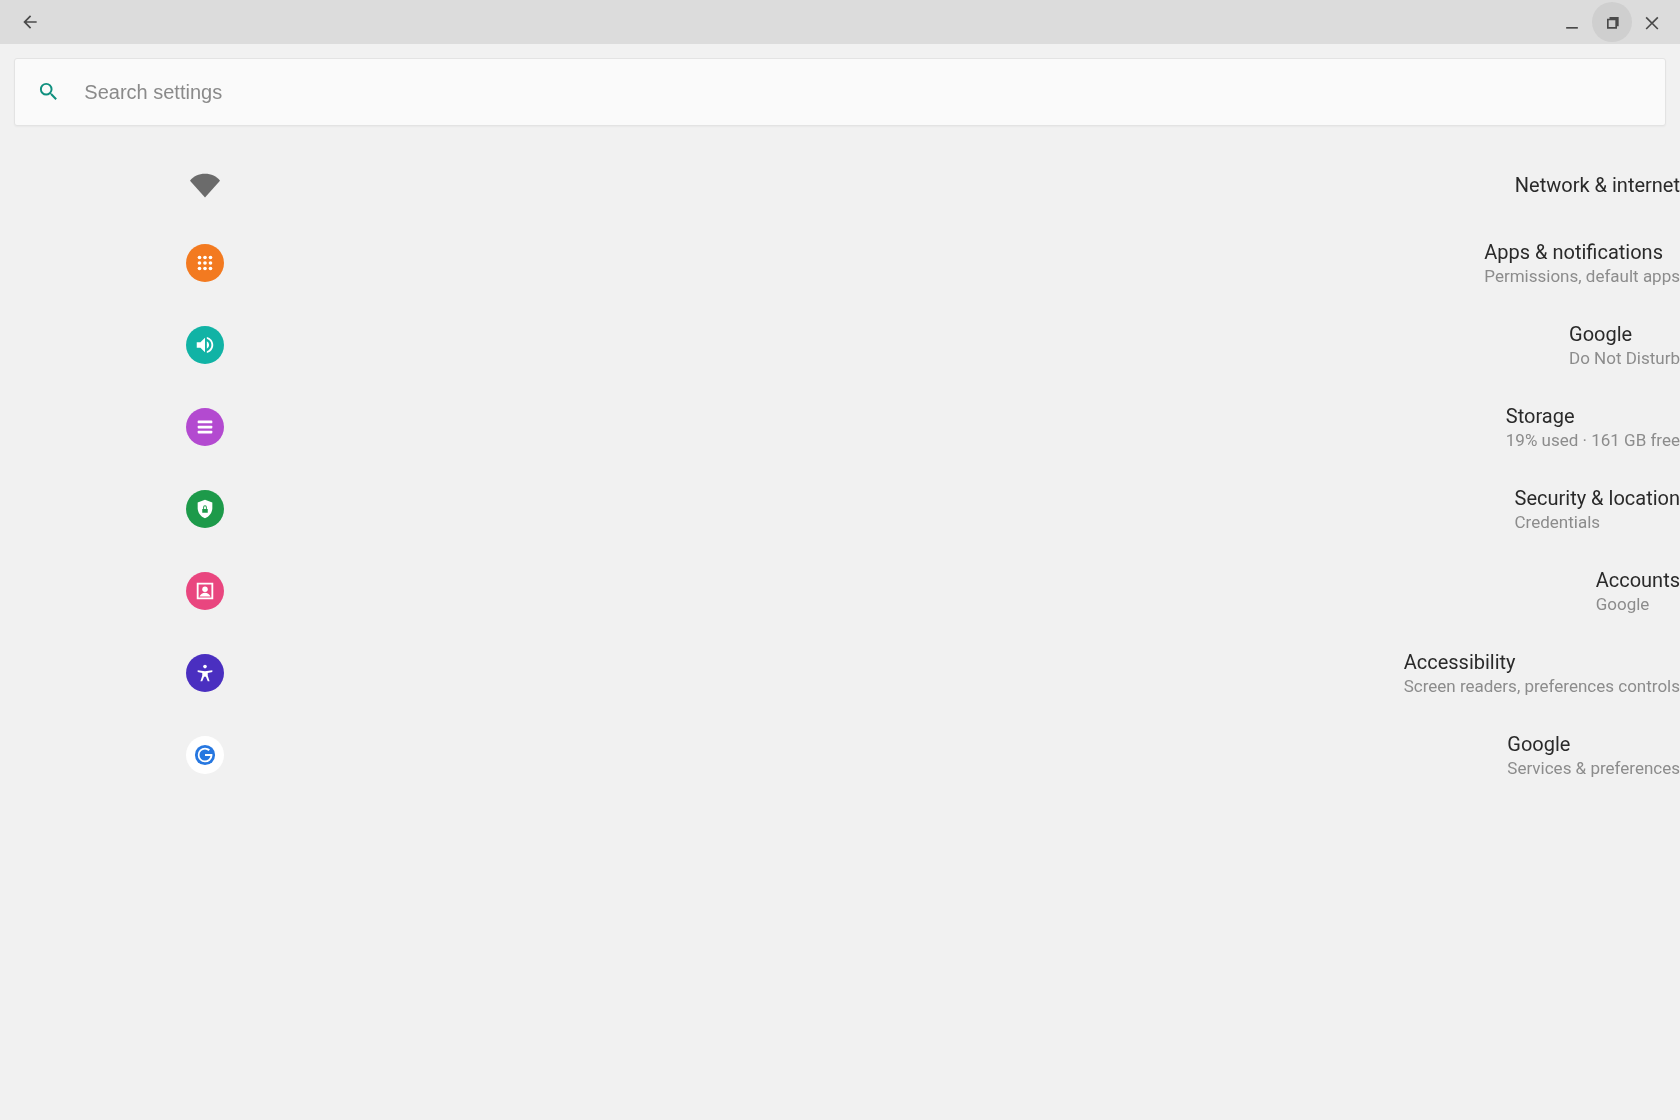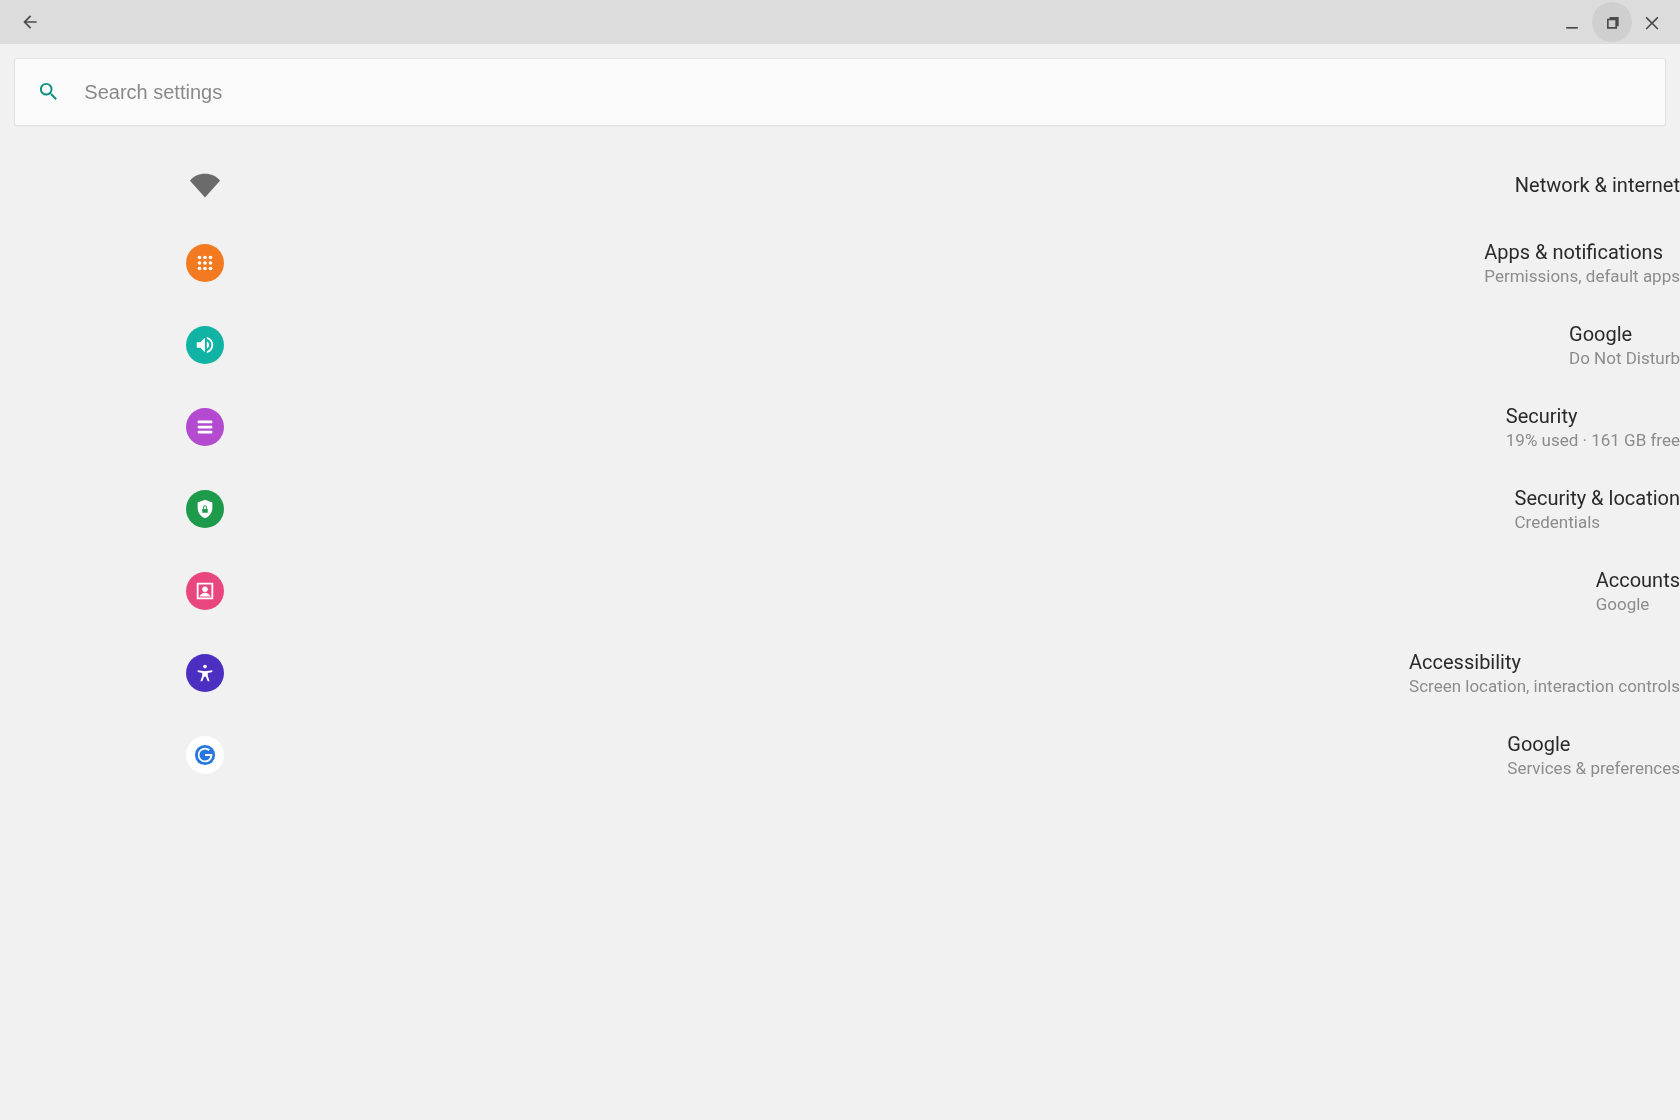--- a/index.html
+++ b/index.html
@@ -164,21 +164,21 @@
 
     <div class="row">
       <div class="iconwrap" style="background:#b34ad0">
         <svg viewBox="0 0 24 24">
             <rect x="4" y="5" width="16" height="3" rx="1"></rect>
             <rect x="4" y="10.5" width="16" height="3" rx="1"></rect>
             <rect x="4" y="16" width="16" height="3" rx="1"></rect>
           </svg>
       </div>
       <div class="texts">
-        <span class="title">Security</span>
+        <span class="title">Storage</span>
         <span class="sub">19% used · 161 GB free</span>
       </div>
     </div>
 
     <div class="row">
       <div class="iconwrap" style="background:#1d9a4a">
         <svg viewBox="0 0 24 24">
             <path d="M12 2 4 5v6c0 5 3.4 9.7 8 11 4.6-1.3 8-6 8-11V5l-8-3zm3 14H9v-4h1V10a2 2 0 1 1 4 0v2h1v4zm-2-4V10a1 1 0 1 0-2 0v2h2z"></path>
           </svg>
       </div>
@@ -204,21 +204,21 @@
 
     <div class="row">
       <div class="iconwrap" style="background:#4a2fc0">
         <svg viewBox="0 0 24 24">
             <circle cx="12" cy="5" r="2"></circle>
             <path d="M4 9l8 1 8-1v2l-5 1v3l2 6h-2l-2-5h-2l-2 5H7l2-6v-3L4 11V9z"></path>
           </svg>
       </div>
       <div class="texts">
         <span class="title">Accessibility</span>
-        <span class="sub">Screen location, interaction controls</span>
+        <span class="sub">Screen readers, preferences controls</span>
       </div>
     </div>
 
     <div class="row">
       <div class="iconwrap" style="background:#fff;border:0">
         <svg viewBox="0 0 24 24">
             <circle cx="12" cy="12" r="11" fill="#2677e0"></circle>
             <path fill="#fff" d="M12 6a6 6 0 0 0 0 12c3 0 5.5-2.1 5.9-5H12v-2h8c.1.5.1 1 .1 1.5A8 8 0 1 1 12 4c2.1 0 4 .8 5.4 2.1l-1.5 1.5A5.9 5.9 0 0 0 12 6z"></path>
           </svg>
       </div>

